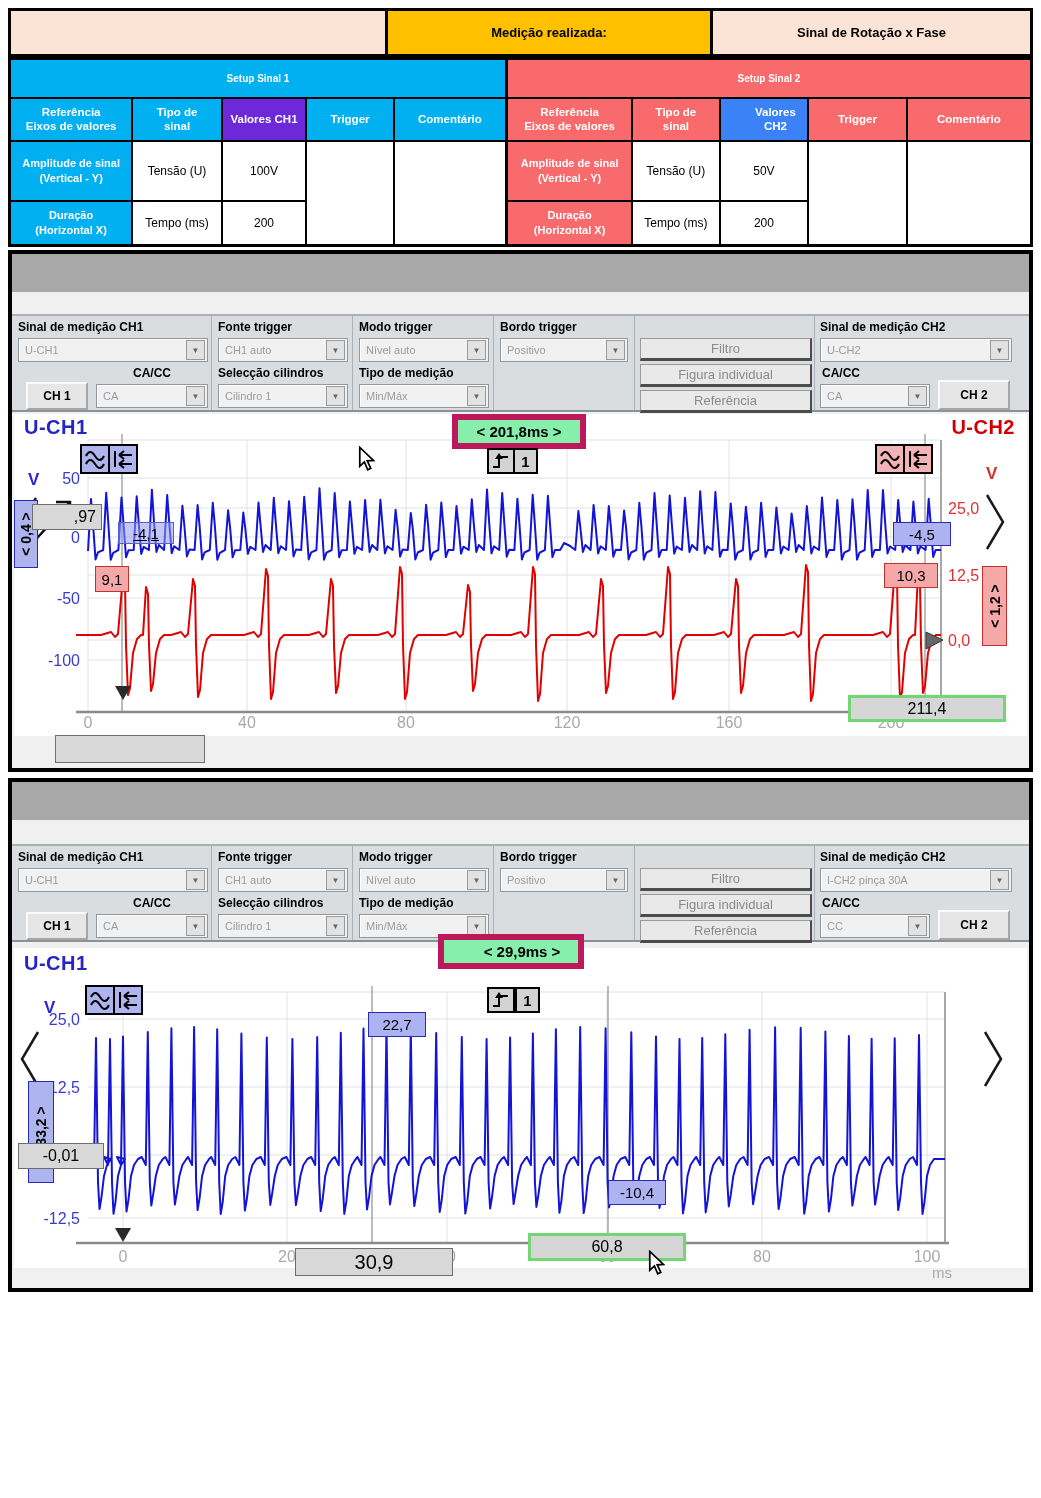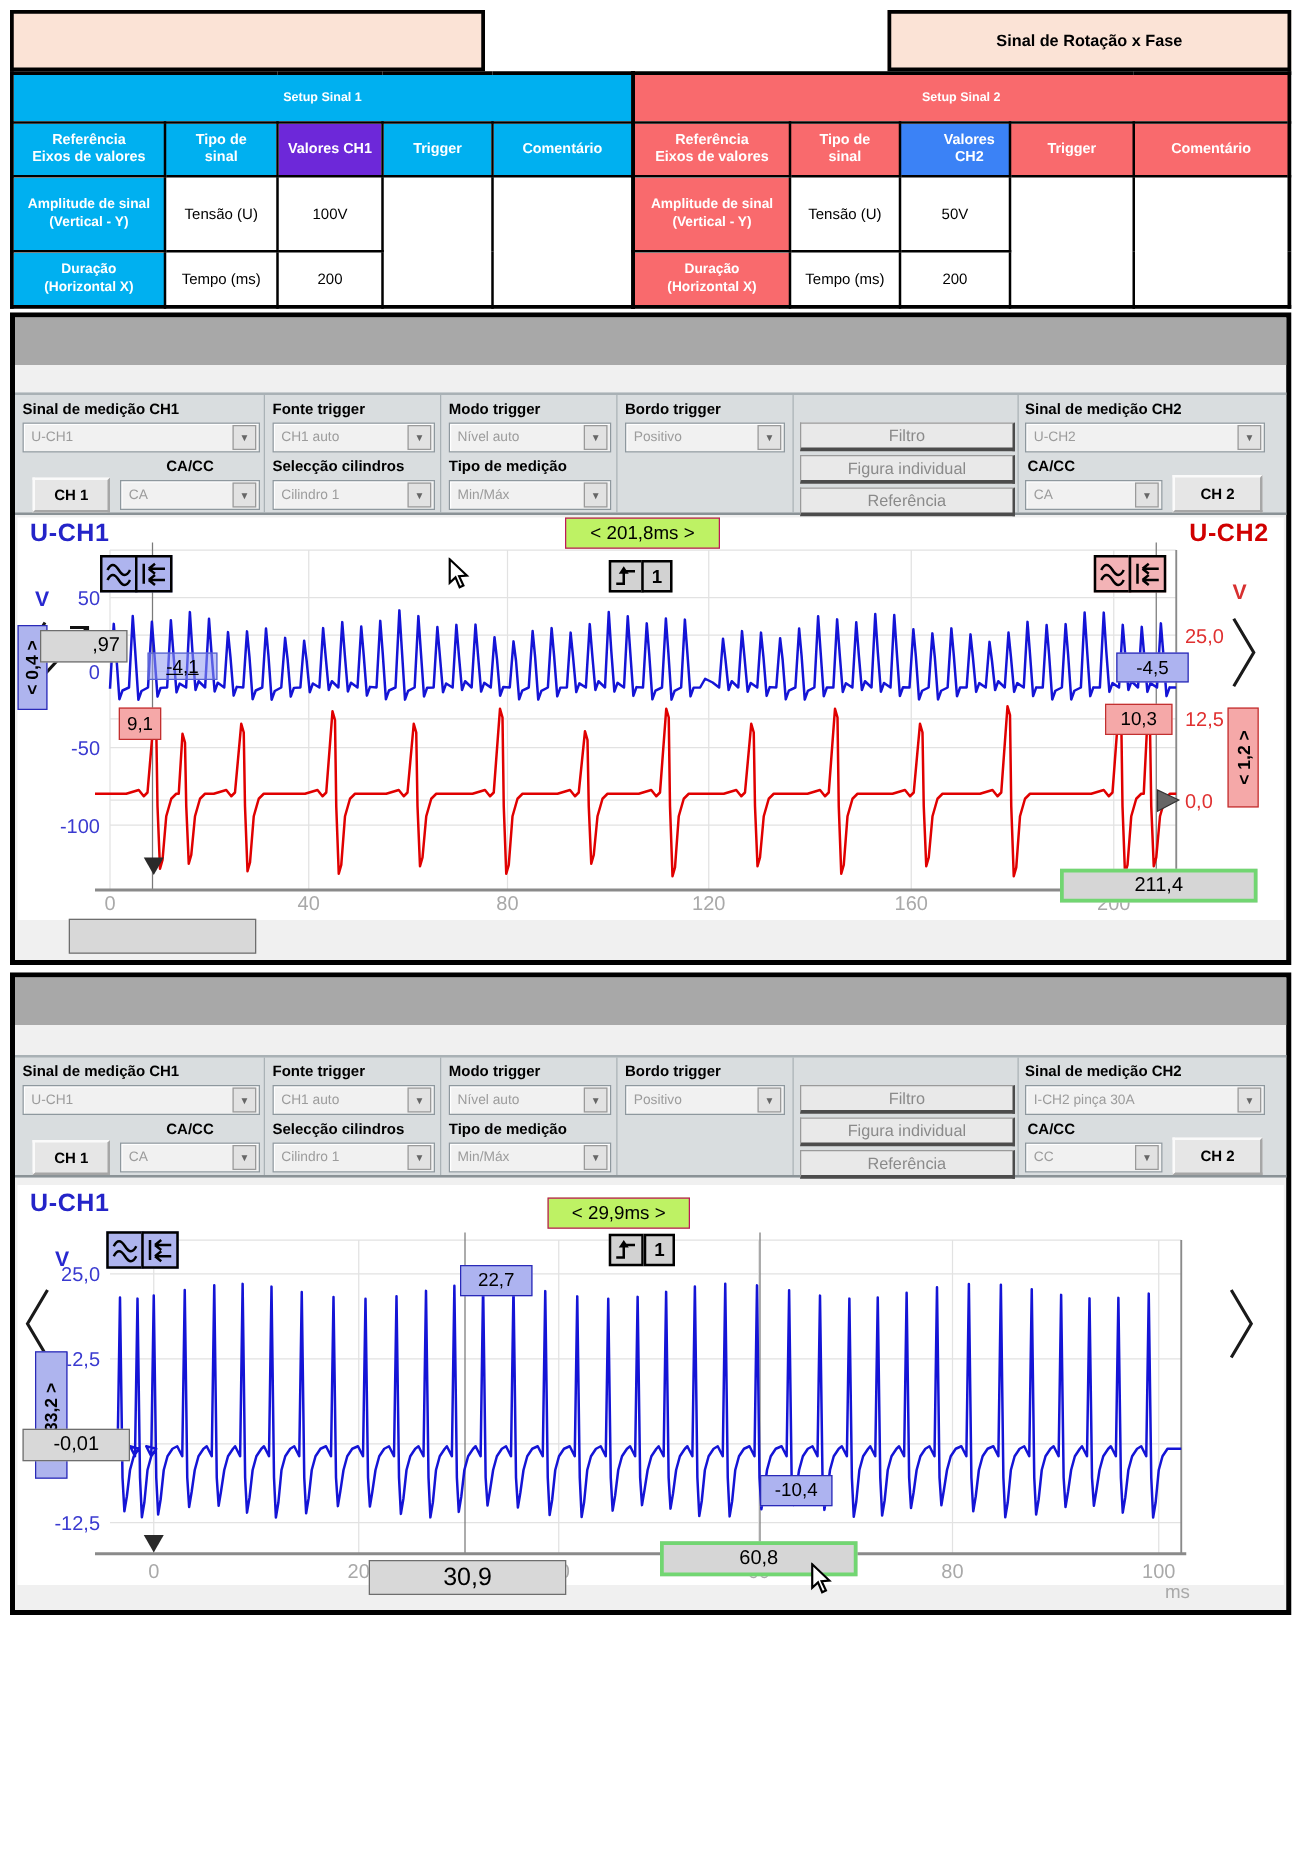--- a/index.html
+++ b/index.html
@@ -19,21 +19,21 @@
   .band{position:absolute;left:0;top:0;width:100%;height:38px;background:#A8A8A8;}
   .toolbar{position:absolute;left:0;top:60px;width:1017px;height:98px;background:#D9DDDF;border-top:2px solid #A9B1B5;border-bottom:2px solid #8A9296;box-sizing:border-box;}
   .tsep{position:absolute;top:0;width:1px;height:94px;background:#AAB2B6;}
   .tl{position:absolute;font-size:12px;font-weight:bold;color:#000;white-space:nowrap;}
   .dd{position:absolute;height:24px;box-sizing:border-box;background:#F1F1F1;border:1px solid #8E989E;box-shadow:inset 1px 1px 0 #ffffff;display:flex;align-items:center;justify-content:space-between;padding:0 2px 0 6px;color:#9C9C9C;font-size:11px;white-space:nowrap;}
   .dda{width:17px;height:18px;background:#E2E2E2;border:1px solid #9a9a9a;font-size:8px;color:#666;display:flex;align-items:center;justify-content:center;flex:none;}
   .gb{position:absolute;box-sizing:border-box;background:#E9E9E9;border:1px solid #9a9a9a;border-right:2px solid #4c4c4c;border-bottom:3px solid #4c4c4c;color:#8A8A8A;font-size:13px;display:flex;align-items:center;justify-content:center;}
   .chbtn{position:absolute;box-sizing:border-box;background:#E6E6E6;border:2px outset #FAFAFA;color:#000;font-weight:bold;font-size:12px;display:flex;align-items:center;justify-content:center;}
   .white-plot{position:absolute;background:#fff;}
   .scope-title{position:absolute;font-size:20px;font-weight:bold;letter-spacing:.5px;}
-  .span-box{position:absolute;background:#bef264;border:1px solid #be185d;font-weight:normal;font-size:15px;color:#000;display:flex;align-items:center;justify-content:center;}
+  .span-box{position:absolute;background:#86efac;border:6px solid #be185d;font-weight:bold;font-size:15px;color:#000;display:flex;align-items:center;justify-content:center;}
   .icon-box{position:absolute;width:30px;height:30px;box-sizing:border-box;border:2px solid #000;display:flex;align-items:center;justify-content:center;}
   .lav{background:#AEB4EE;}
   .pnk{background:#F3B3B6;}
   .tgl{background:#D2D2D2;}
   .vlab{position:absolute;font-size:17px;font-weight:bold;}
   .vbox{position:absolute;box-sizing:border-box;font-size:15px;color:#000;display:flex;align-items:center;justify-content:center;white-space:nowrap;}
   .vb-gray{background:#D8D8D8;border:1px solid #6e6e6e;}
   .vb-blue{background:#ADB3F0;border:1px solid #2A2AB8;}
   .vb-blue-tr{background:rgba(145,155,240,.55);border:1px solid #5560D0;}
   .vb-pink{background:#F5A8A8;border:1px solid #C23030;}
@@ -43,20 +43,23 @@
   .rot.lav{border:1px solid #2A2AB8;background:#AEB4EE;}
   .rot.pnk{border:1px solid #C23030;background:#F5A8A8;}
   svg text{font-family:"Liberation Sans",sans-serif;}
 </style>
 </head>
 <body>
 
 <div class="page">
 
   <div class="hcell" style="left:8px;top:8px;width:380px;height:49px;background:#FBE3D6;"></div>
+  <div class="hcell" style="left:385px;top:8px;width:328px;height:49px;background:#FFC000;">
+      <span>Medição realizada:</span>
+    </div>
   <div class="hcell" style="left:710px;top:8px;width:323px;height:49px;background:#FBE3D6;">
       <span>Sinal de Rotação x Fase</span>
     </div>
 
   <table class="setup" style="left:8px;top:57px;width:500px;">
     <colgroup>
         <col style="width:122px">
         <col style="width:89px">
         <col style="width:84px">
         <col style="width:87px">
@@ -416,21 +419,21 @@
       <text x="920" y="306" fill="#A9A9A9" font-size="15" text-anchor="start">ms</text>
       <polygon points="103,256 119,256 111,270" fill="#2a2a2a"></polygon>
       <polygon points="78,176 78,192 91,184" fill="#555" stroke="#222" stroke-width="1"></polygon>
       <g stroke="#1a1a1a" stroke-width="2.5" fill="none">
         <polyline points="26,60 10,87 26,114"></polyline>
         <polyline points="973,60 989,87 973,114"></polyline>
       </g>
     </svg>
 
     <div class="scope-title" style="left:12px;top:170px;color:#2424C8;">U-CH1</div>
-    <div class="span-box" style="left:426px;top:176px;width:112px;height:23px;">&lt; 29,9ms &gt;</div>
+    <div class="span-box" style="left:426px;top:152px;width:112px;height:23px;padding-left:22px;">&lt; 29,9ms &gt;</div>
 
     <div class="icon-box lav" style="left:73px;top:203px;">
         <svg width="24" height="24" viewBox="0 0 24 24">
           <path d="M3,9 q4,-8 9,0 t9,0 M3,17 q4,-8 9,0 t9,0" fill="none" stroke="#000" stroke-width="2"></path>
         </svg>
       </div>
     <div class="icon-box lav" style="left:101px;top:203px;">
         <svg width="24" height="24" viewBox="0 0 24 24">
           <path d="M4,4 V20 M21,8 H8 M8,8 l5,-4 M8,8 l5,4 M21,17 H8 M8,17 l5,-4 M8,17 l5,4" fill="none" stroke="#000" stroke-width="2"></path>
         </svg>

